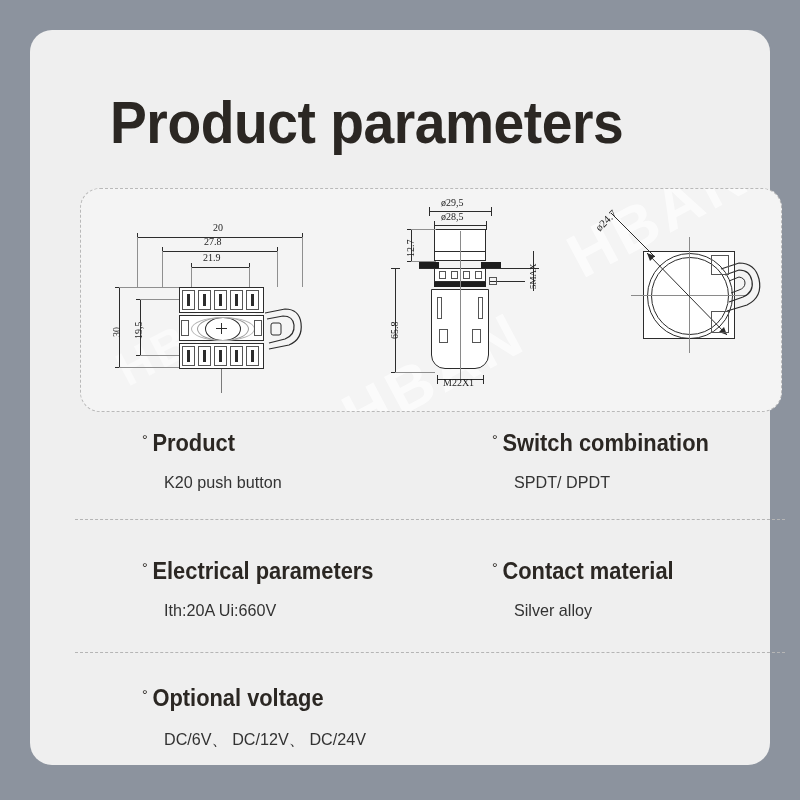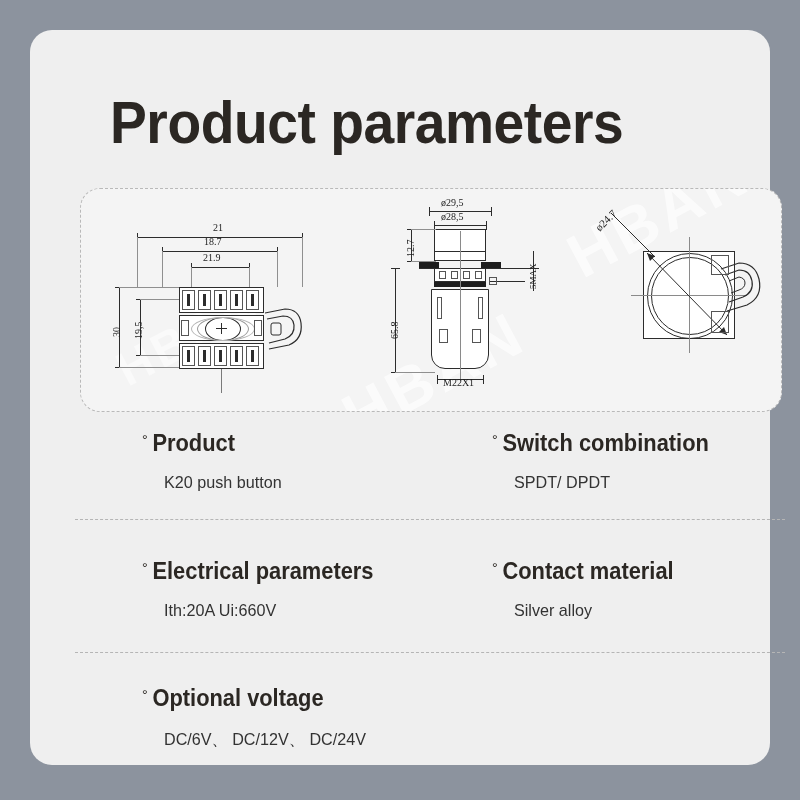--- a/index.html
+++ b/index.html
@@ -75,28 +75,28 @@
 
       <div class="watermark wm1">HBAN</div>
       <div class="watermark wm2">HBAN</div>
       <div class="watermark wm3">HBAN</div>
 
       <div class="dwg" style="left:0;top:0;width:300px;height:222px;">
 
         <div class="ln h1" style="left:56px;top:48px;width:165px;"></div>
         <div class="ln v1" style="left:56px;top:44px;height:9px;"></div>
         <div class="ln v1" style="left:221px;top:44px;height:9px;"></div>
-        <div class="dim" style="left:132px;top:33px;">21</div>
+        <div class="dim" style="left:132px;top:33px;">20</div>
         <div class="ln v1" style="left:56px;top:48px;height:50px;background:#8f8f8f;"></div>
         <div class="ln v1" style="left:221px;top:48px;height:50px;background:#8f8f8f;"></div>
 
         <div class="ln h1" style="left:81px;top:62px;width:115px;"></div>
         <div class="ln v1" style="left:81px;top:58px;height:9px;"></div>
         <div class="ln v1" style="left:196px;top:58px;height:9px;"></div>
-        <div class="dim" style="left:123px;top:47px;">18.7</div>
+        <div class="dim" style="left:123px;top:47px;">27.8</div>
         <div class="ln v1" style="left:81px;top:62px;height:36px;background:#8f8f8f;"></div>
         <div class="ln v1" style="left:196px;top:62px;height:36px;background:#8f8f8f;"></div>
 
         <div class="ln h1" style="left:110px;top:78px;width:58px;"></div>
         <div class="ln v1" style="left:110px;top:74px;height:9px;"></div>
         <div class="ln v1" style="left:168px;top:74px;height:9px;"></div>
         <div class="dim" style="left:122px;top:63px;">21.9</div>
         <div class="ln v1" style="left:110px;top:78px;height:20px;background:#8f8f8f;"></div>
         <div class="ln v1" style="left:168px;top:78px;height:20px;background:#8f8f8f;"></div>
 

